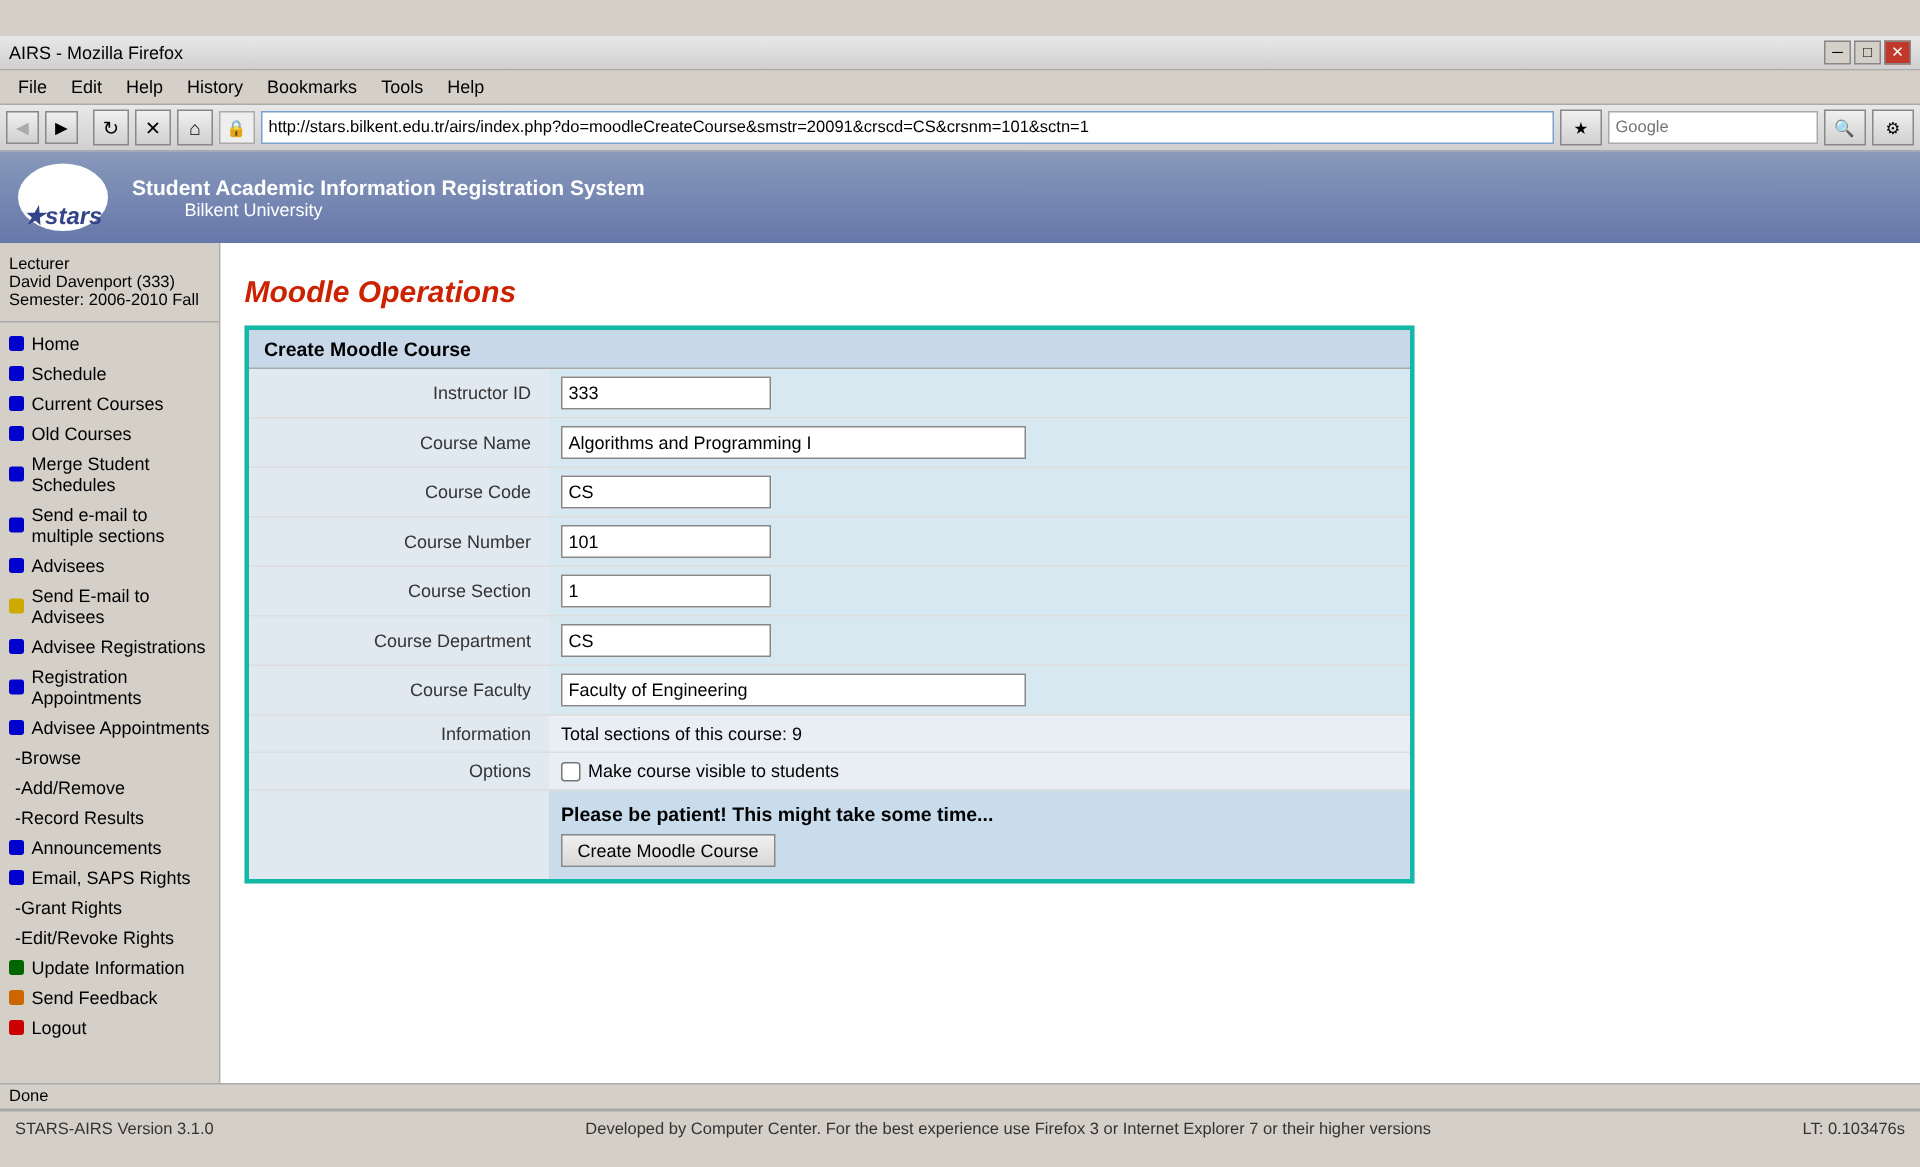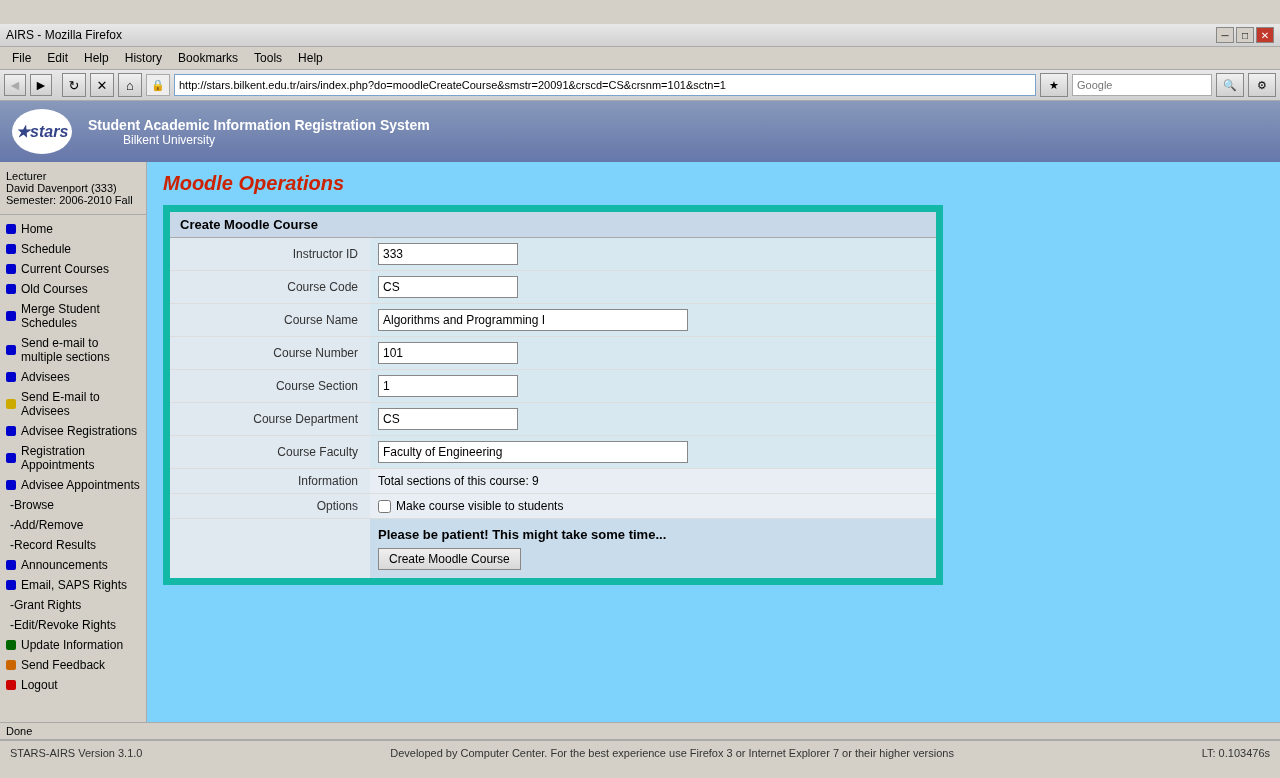--- a/index.html
+++ b/index.html
@@ -68,21 +68,21 @@
       display: flex;
       align-items: center;
       gap: 16px;
     }
     .stars-logo {
       background: white;
       border-radius: 50%;
       width: 60px;
       height: 45px;
       display: flex;
-      align-items: center;
+      align-items: flex-end;
       justify-content: center;
       font-size: 14px;
       font-weight: bold;
       color: #334488;
     }
     .app-header-text { color: white; }
     .app-header-text .system-name { font-size: 14px; font-weight: bold; }
     .app-header-text .univ-name { font-size: 12px; margin-left: 35px; }
 
     
@@ -116,33 +116,33 @@
       border-radius: 2px;
       flex-shrink: 0;
     }
     .dot-blue { background: #0000cc; }
     .dot-yellow { background: #ccaa00; }
     .dot-green { background: #006600; }
     .dot-red { background: #cc0000; }
     .dot-orange { background: #cc6600; }
 
     
-    .content { flex: 1; background: #7dd3fc; padding: 10px 16px; }
+    .content { flex: 1; background: #ffffff; padding: 22px 16px; }
     .page-title {
       color: #cc2200;
       font-size: 20px;
       font-style: italic;
       font-weight: bold;
       margin-bottom: 10px;
     }
 
     
     .form-panel {
       background: #e8e8e8;
-      border: 7px solid #14b8a6;
+      border: 3px solid #14b8a6;
       padding: 0;
       max-width: 780px;
     }
     .form-panel-title {
       background: #c8d8e8;
       padding: 5px 10px;
       font-size: 13px;
       font-weight: bold;
       border-bottom: 1px solid #aaa;
     }
@@ -402,29 +402,29 @@
 
       <table class="form-table">
         <tbody>
             <tr>
           <td class="label-cell">Instructor ID</td>
           <td class="input-cell">
             <input class="form-input form-input-sm" value="333" readonly="" style="">
           </td>
         </tr>
         <tr>
+          <td class="label-cell">Course Name</td>
+          <td class="input-cell">
+            <input class="form-input form-input-lg" value="Algorithms and Programming I" readonly="" style="">
+          </td>
+        </tr>
+        <tr>
           <td class="label-cell">Course Code</td>
           <td class="input-cell">
             <input class="form-input form-input-sm" value="CS" readonly="" style="">
-          </td>
-        </tr>
-        <tr>
-          <td class="label-cell">Course Name</td>
-          <td class="input-cell">
-            <input class="form-input form-input-lg" value="Algorithms and Programming I" readonly="" style="">
           </td>
         </tr>
         <tr>
           <td class="label-cell">Course Number</td>
           <td class="input-cell">
             <input class="form-input form-input-sm" value="101" readonly="" style="">
           </td>
         </tr>
         <tr>
           <td class="label-cell">Course Section</td>

